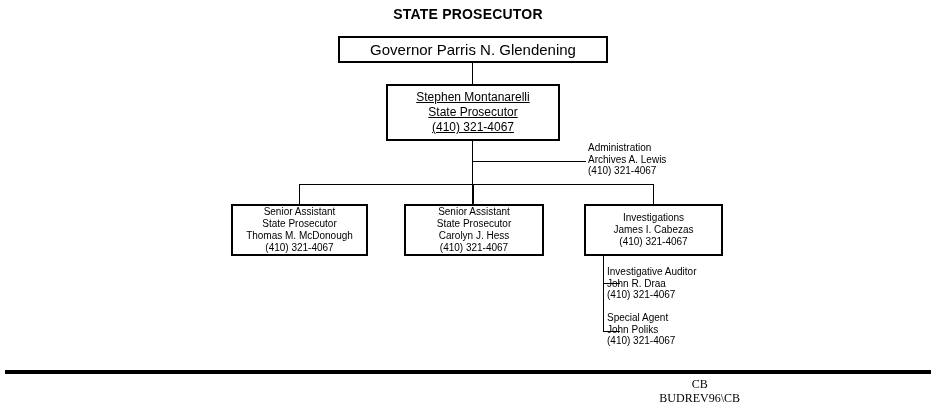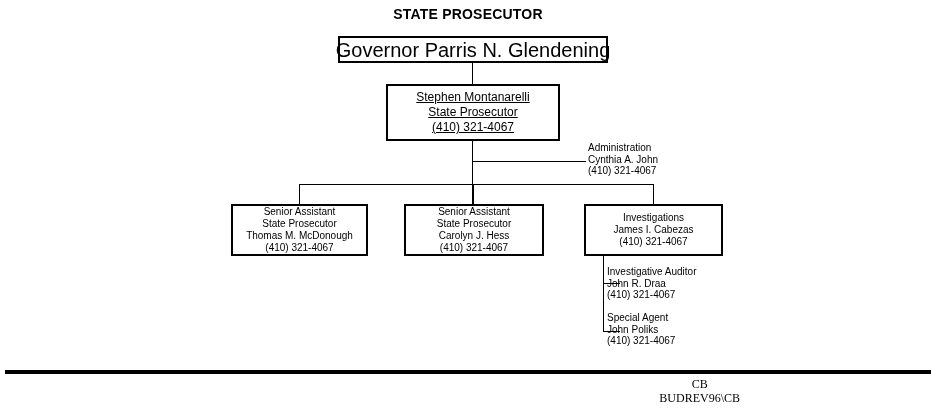--- a/index.html
+++ b/index.html
@@ -54,21 +54,21 @@
   }
 
   #box-governor {
     left: 338px;
     top: 36px;
     width: 270px;
     height: 27px;
     border-width: 2px;
   }
   #box-governor .line {
-    font-size: 20px;
+    font-size: 15px;
     line-height: 16px;
     text-align: center;
   }
 
   #box-prosecutor {
     left: 386px;
     top: 84px;
     width: 174px;
     height: 57px;
     text-decoration: underline;
@@ -195,21 +195,21 @@
   </div>
 
   <div class="node-box box-row3" id="box-investigations">
     <span class="line">Investigations</span>
     <span class="line">James I. Cabezas</span>
     <span class="line">(410) 321-4067</span>
   </div>
 
   <div class="staff-label" id="staff-administration">
     <div>Administration</div>
-    <div>Cynthia A. John</div>
+    <div>Archives A. Lewis</div>
     <div>(410) 321-4067</div>
   </div>
 
   <div class="staff-label" id="staff-auditor">
     <div>Investigative Auditor</div>
     <div>John R. Draa</div>
     <div>(410) 321-4067</div>
   </div>
 
   <div class="staff-label" id="staff-special-agent">

